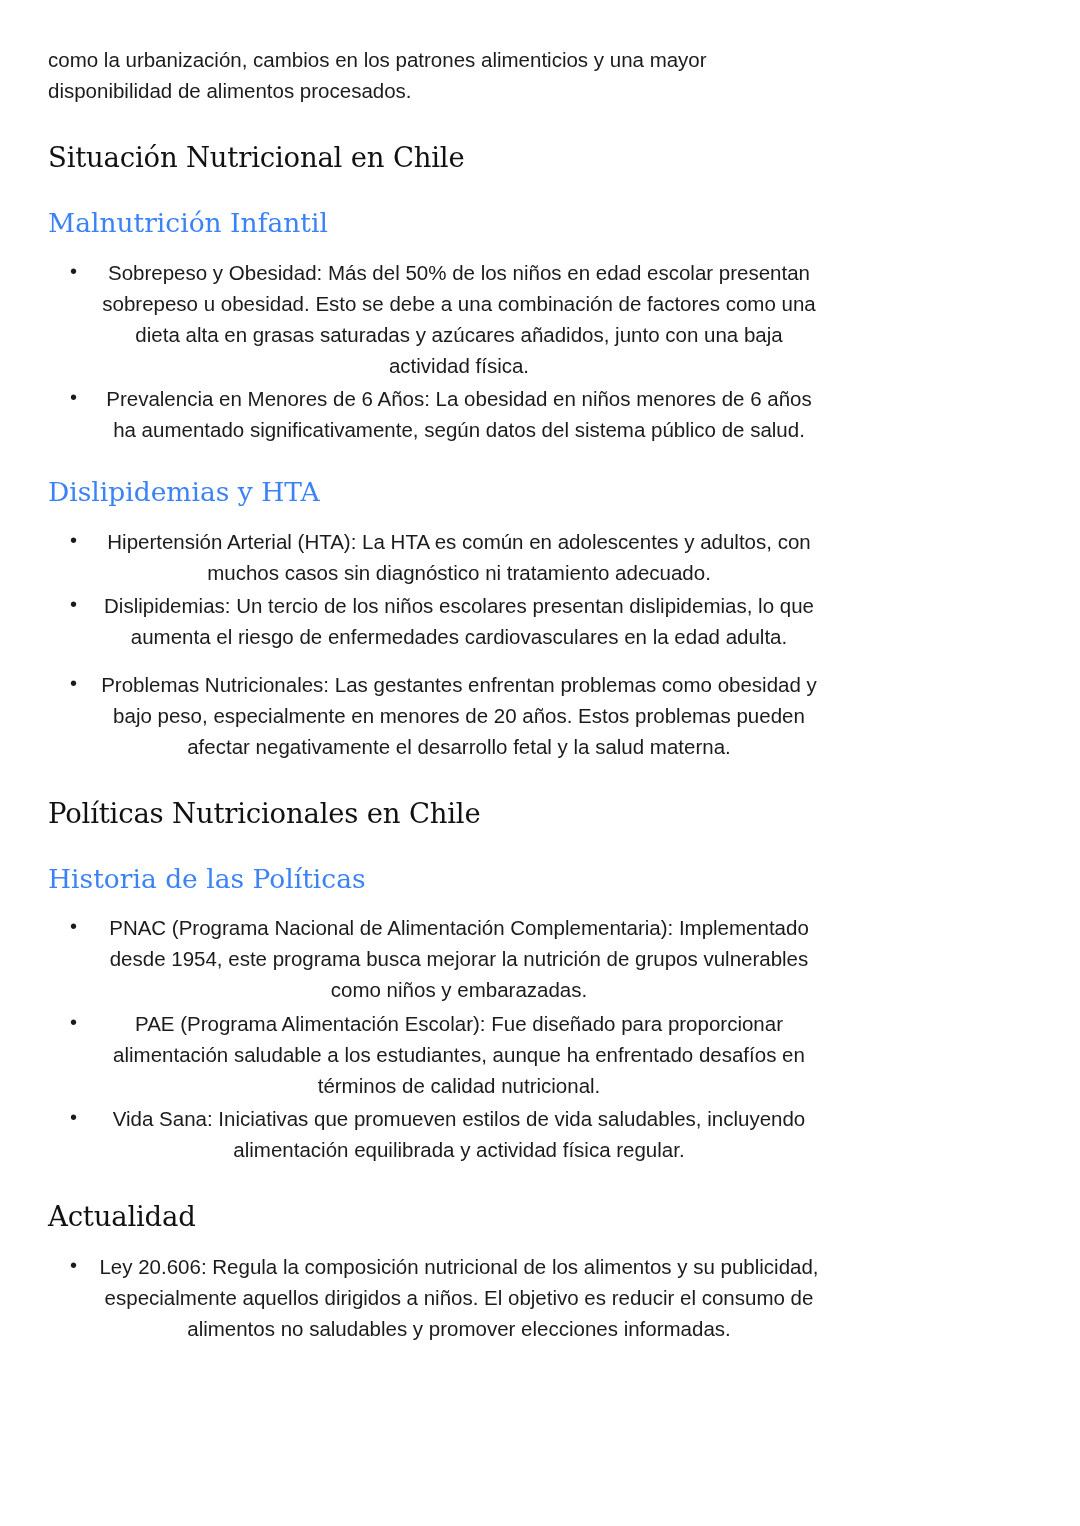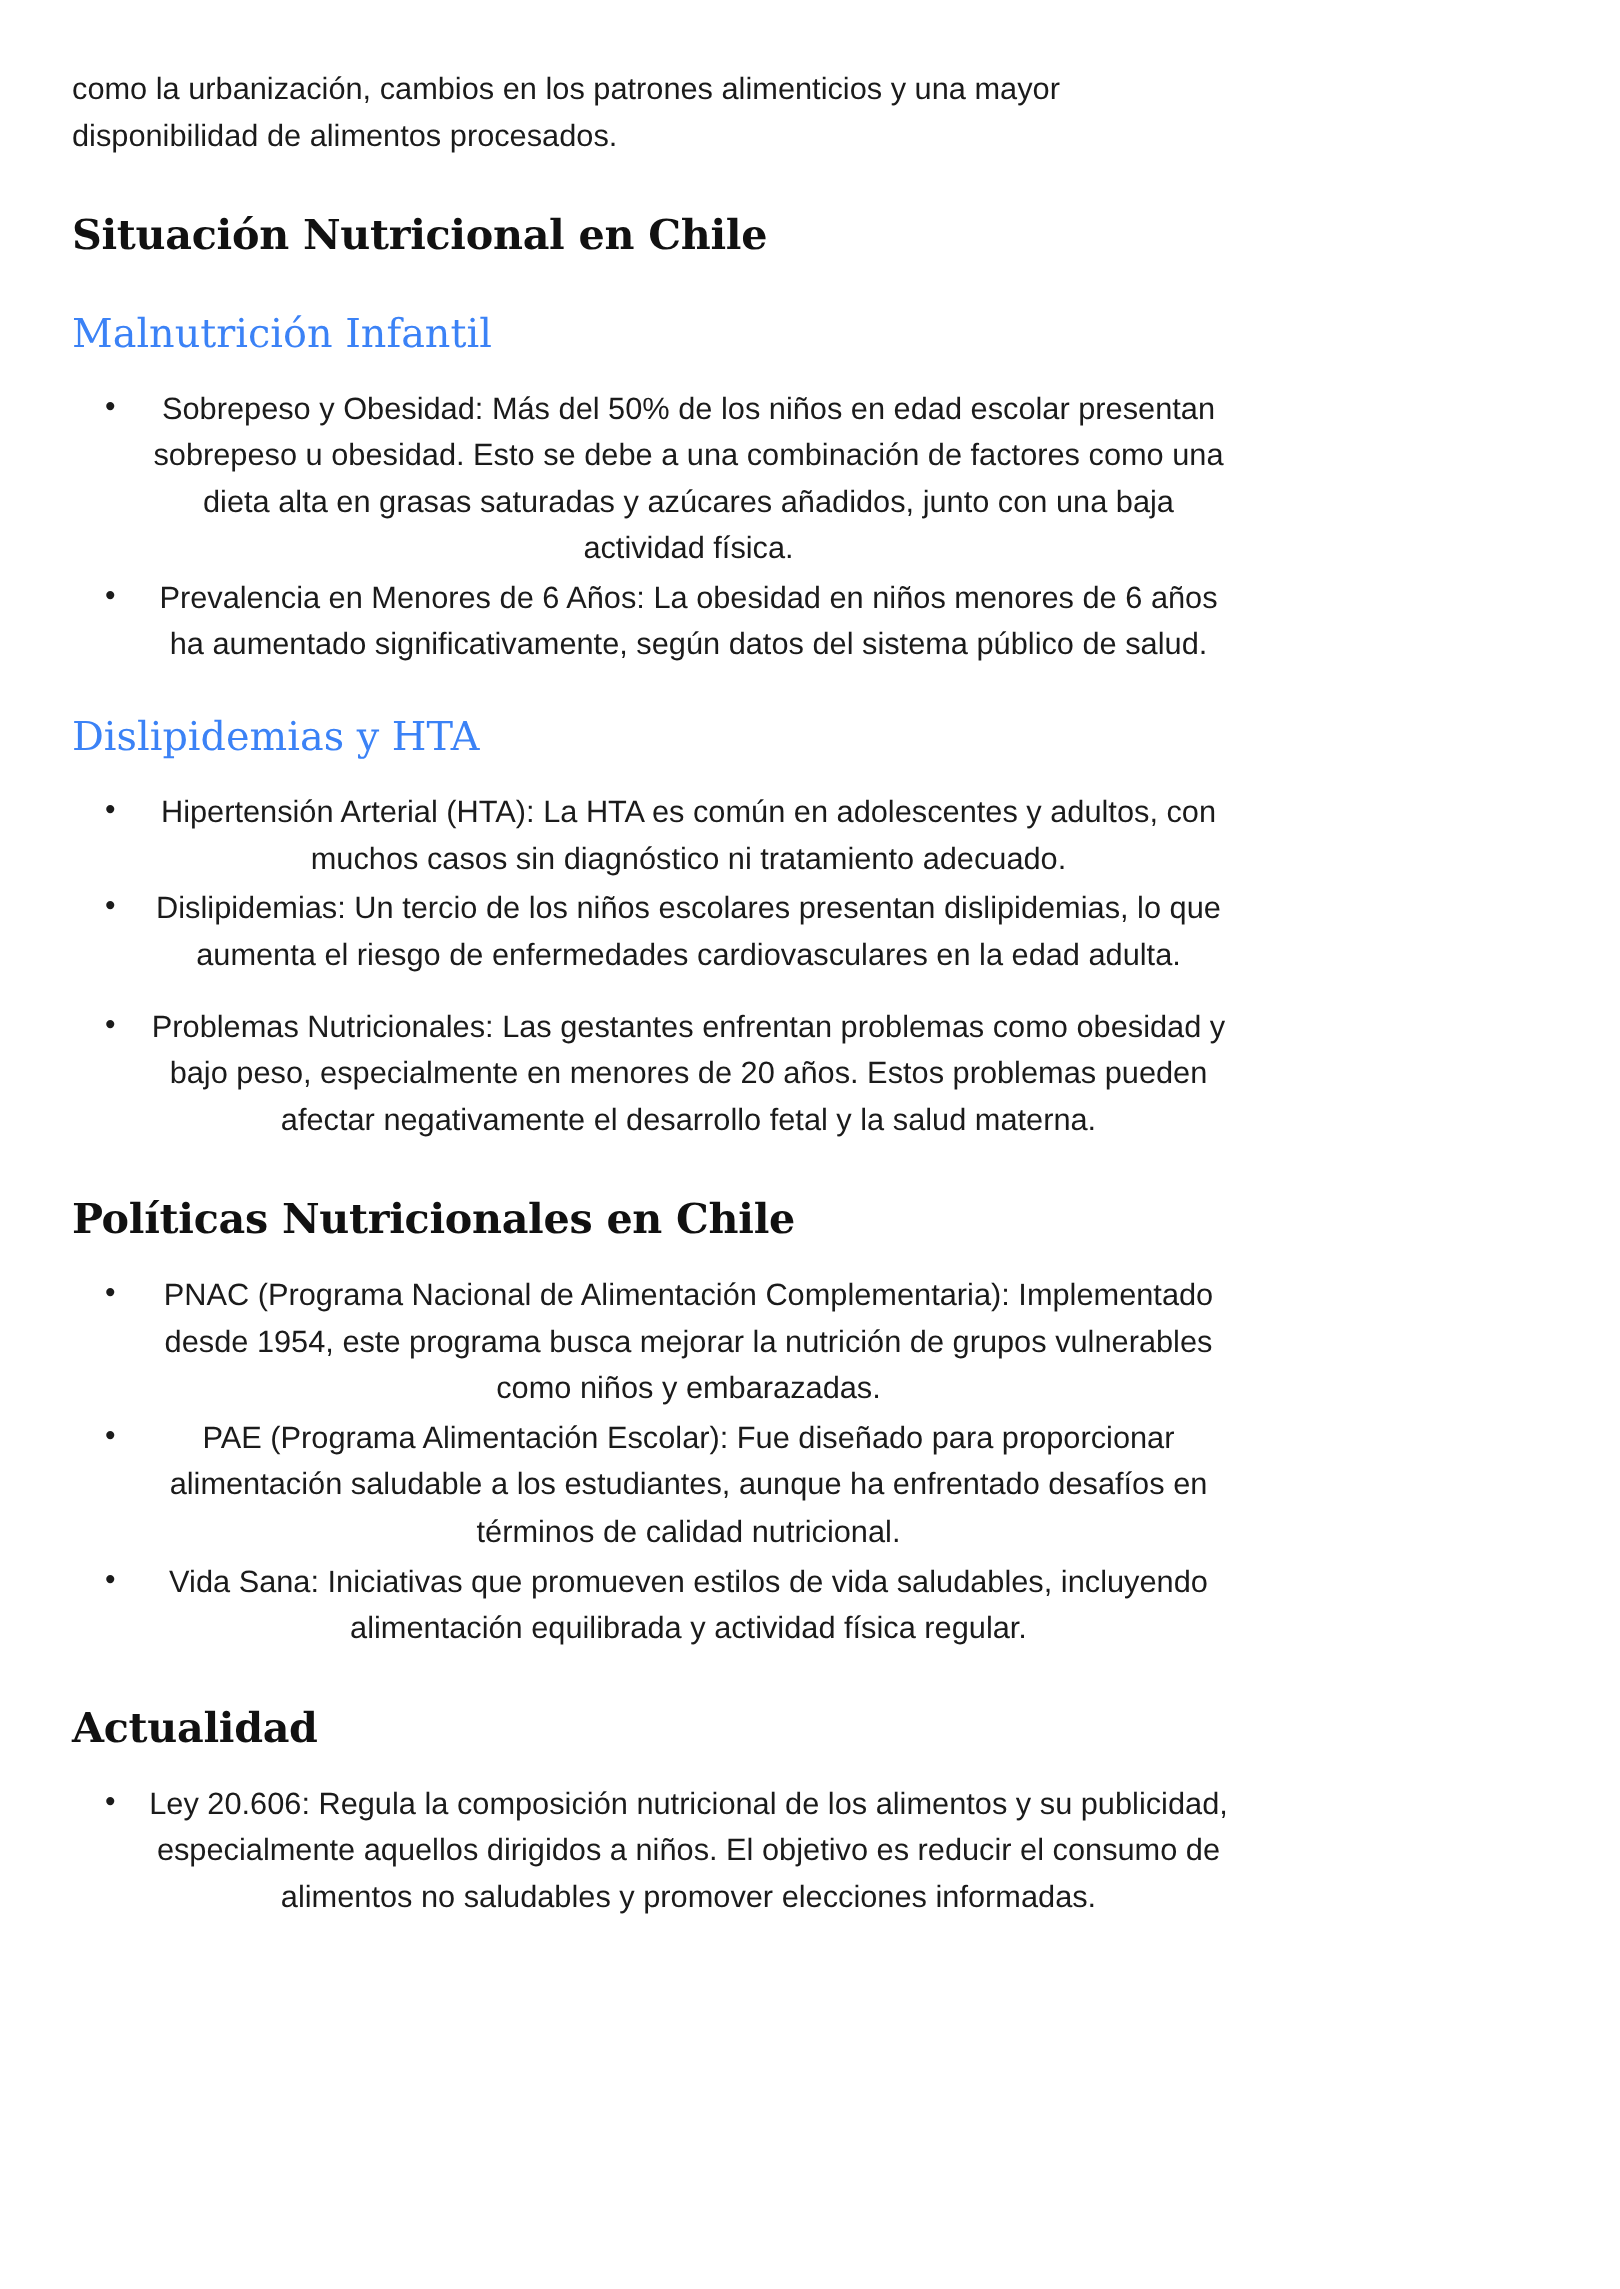--- a/index.html
+++ b/index.html
@@ -20,21 +20,21 @@
   }
   p.body-text {
     font-family: "Liberation Sans", sans-serif;
     font-size: 20.5px;
     line-height: 1.52;
     color: #1b1b1b;
     margin: 0 0 6px 0;
   }
   h1.section-title {
     font-family: "DejaVu Serif", serif;
-    font-weight: 700;
+    font-weight: 400;
     font-size: 27.5px;
     line-height: 1.3;
     color: #111111;
     margin: 34px 0 0 0;
     letter-spacing: -0.2px;
   }
   h2.sub-title {
     font-family: "DejaVu Serif", serif;
     font-weight: 400;
     font-size: 26.5px;
@@ -85,20 +85,21 @@
     <li>Hipertensión Arterial (HTA): La HTA es común en adolescentes y adultos, con muchos casos sin diagnóstico ni tratamiento adecuado.</li>
     <li>Dislipidemias: Un tercio de los niños escolares presentan dislipidemias, lo que aumenta el riesgo de enfermedades cardiovasculares en la edad adulta.</li>
   </ul>
 
   <ul class="bullets">
     <li>Problemas Nutricionales: Las gestantes enfrentan problemas como obesidad y bajo peso, especialmente en menores de 20 años. Estos problemas pueden afectar negativamente el desarrollo fetal y la salud materna.</li>
   </ul>
 
   <h1 class="section-title">Políticas Nutricionales en Chile</h1>
 
+  <h2 class="sub-title">Historia de las Políticas</h2>
   <ul class="bullets">
     <li>PNAC (Programa Nacional de Alimentación Complementaria): Implementado desde 1954, este programa busca mejorar la nutrición de grupos vulnerables como niños y embarazadas.</li>
     <li>PAE (Programa Alimentación Escolar): Fue diseñado para proporcionar alimentación saludable a los estudiantes, aunque ha enfrentado desafíos en términos de calidad nutricional.</li>
     <li>Vida Sana: Iniciativas que promueven estilos de vida saludables, incluyendo alimentación equilibrada y actividad física regular.</li>
   </ul>
 
   <h1 class="section-title">Actualidad</h1>
   <ul class="bullets">
     <li>Ley 20.606: Regula la composición nutricional de los alimentos y su publicidad, especialmente aquellos dirigidos a niños. El objetivo es reducir el consumo de alimentos no saludables y promover elecciones informadas.</li>
   </ul>

